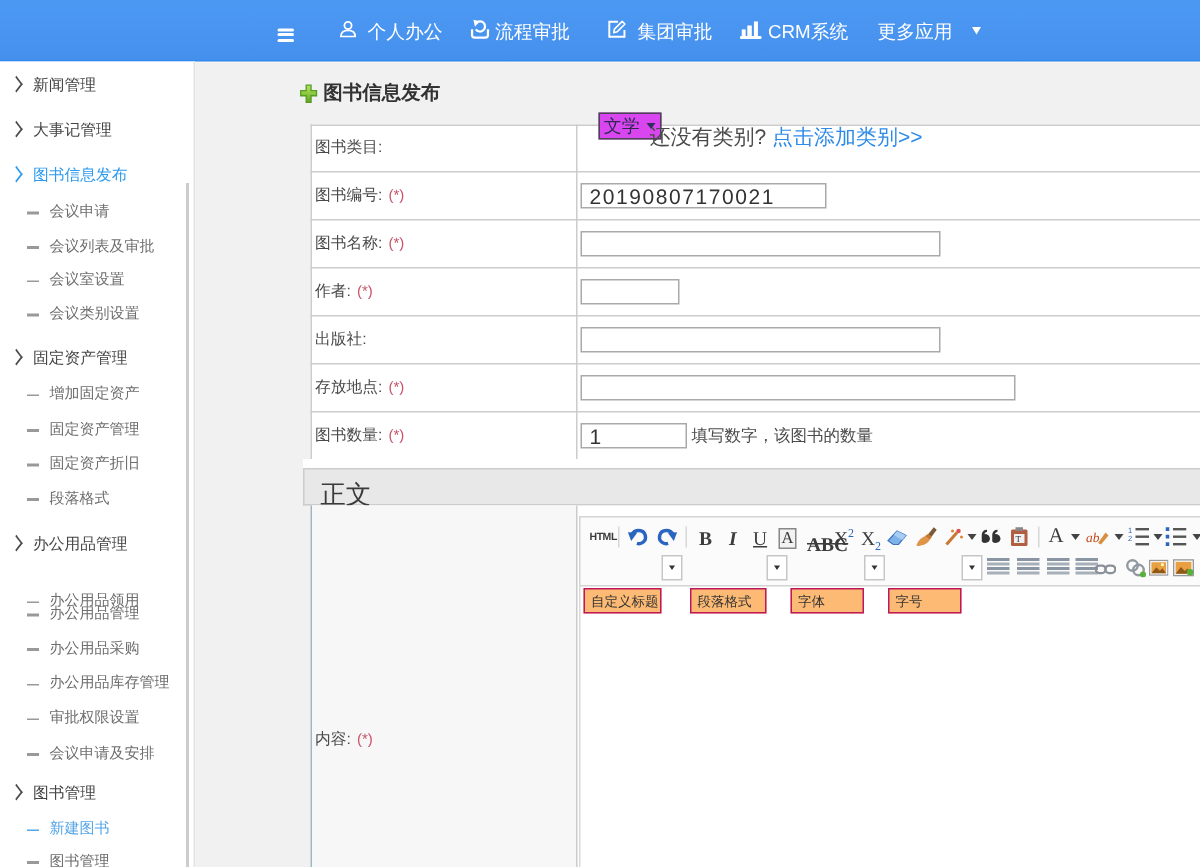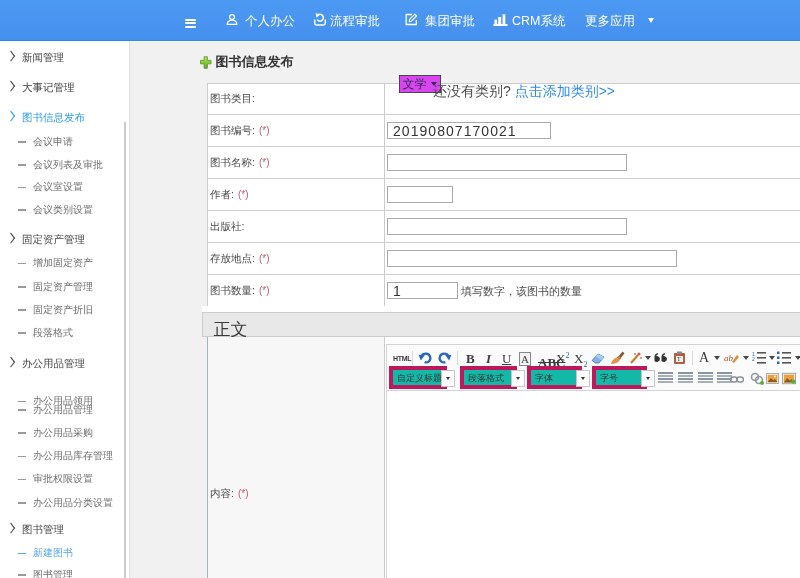--- a/index.html
+++ b/index.html
@@ -40,21 +40,21 @@
 #zwbar{position:absolute;left:201.5px;top:311.5px;width:597.5px;height:23px;background:#e8e8e8;border:1px solid #ccc;border-right:none;}
 #zwbar span{position:absolute;left:11px;top:5px;font-size:17px;color:#3a3a3a;}
 
 #crow{position:absolute;left:206.5px;top:336.7px;width:593.5px;height:241.3px;background:#fff;border-left:1px solid #9cb6c6;}
 #crow .lcell{position:absolute;left:0;top:0;width:176.5px;height:241.3px;background:#f7f7f7;border-right:1px solid #ccc;}
 #clbl{position:absolute;left:9px;top:150px;font-size:12px;color:#555;}
 
 #edt{position:absolute;left:386px;top:344px;width:414px;height:45px;background:#fbfbfb;border:1px solid #d4d4d4;border-right:none;}
 .tbtn{position:absolute;font-size:13px;color:#3c3c3c;font-family:"Liberation Serif",serif;}
 .sep{position:absolute;width:1px;height:14px;background:#d8d8d8;top:7px;}
-.combo{position:absolute;top:366px;height:15px;background:#14b8a6;border:4px solid #be185d;color:#333;white-space:nowrap;overflow:hidden;}
+.combo{position:absolute;top:392px;height:15px;background:#fdba74;border:1px solid #be185d;color:#333;white-space:nowrap;overflow:hidden;}
 .combo span{position:absolute;left:4px;top:3px;font-size:9px;line-height:10px;}
 .cbtn{position:absolute;top:370px;width:12px;height:15px;background:#fff;border:1px solid #c6c6c6;}
 .cbtn:after{content:"";position:absolute;left:3.5px;top:6px;border:2.8px solid transparent;border-top:3.8px solid #333;}
 .car{display:inline-block;border:3px solid transparent;border-top:4px solid #444;vertical-align:2px;margin-left:2px;}
 .aln{position:absolute;top:372px;width:15px;height:12px;}
 .aln i{display:block;height:2px;background:#a7afb9;margin-bottom:1px;}
 .aln i.b{background:#8a95a3;}
 </style>
 </head>
 <body>
@@ -162,21 +162,21 @@
 <div class="m2" style="top:449px;">
     <span class="dash"></span>
     <span class="tx">办公用品库存管理</span>
   </div>
 <div class="m2" style="top:472px;">
     <span class="dash"></span>
     <span class="tx">审批权限设置</span>
   </div>
 <div class="m2" style="top:495.5px;">
     <span class="dash"></span>
-    <span class="tx">办公用品分类设置</span>
+    <span class="tx">会议申请及安排</span>
   </div>
 <div class="m1" style="top:522px;">
     <span class="cv"></span>
     <span class="tx">图书管理</span>
   </div>
 <div class="m2 on" style="top:546px;">
     <span class="dash"></span>
     <span class="tx">新建图书</span>
   </div>
 <div class="m2" style="top:567.5px;">

